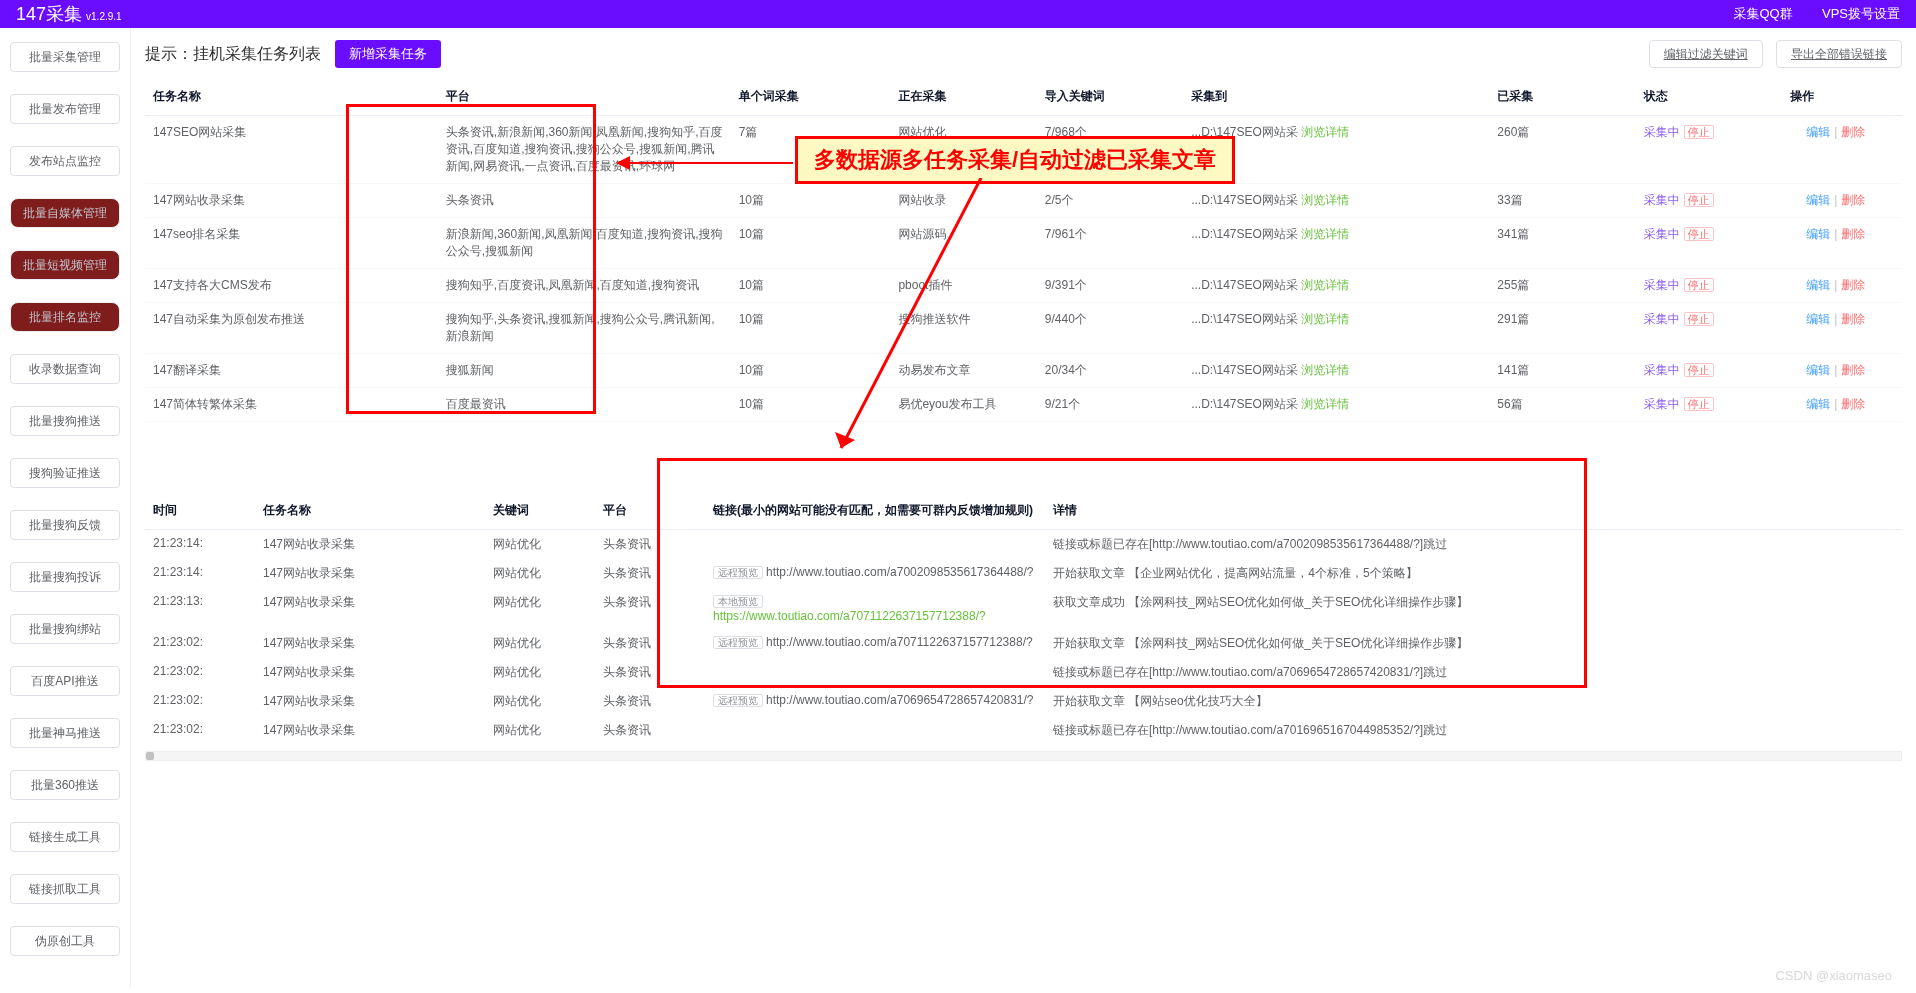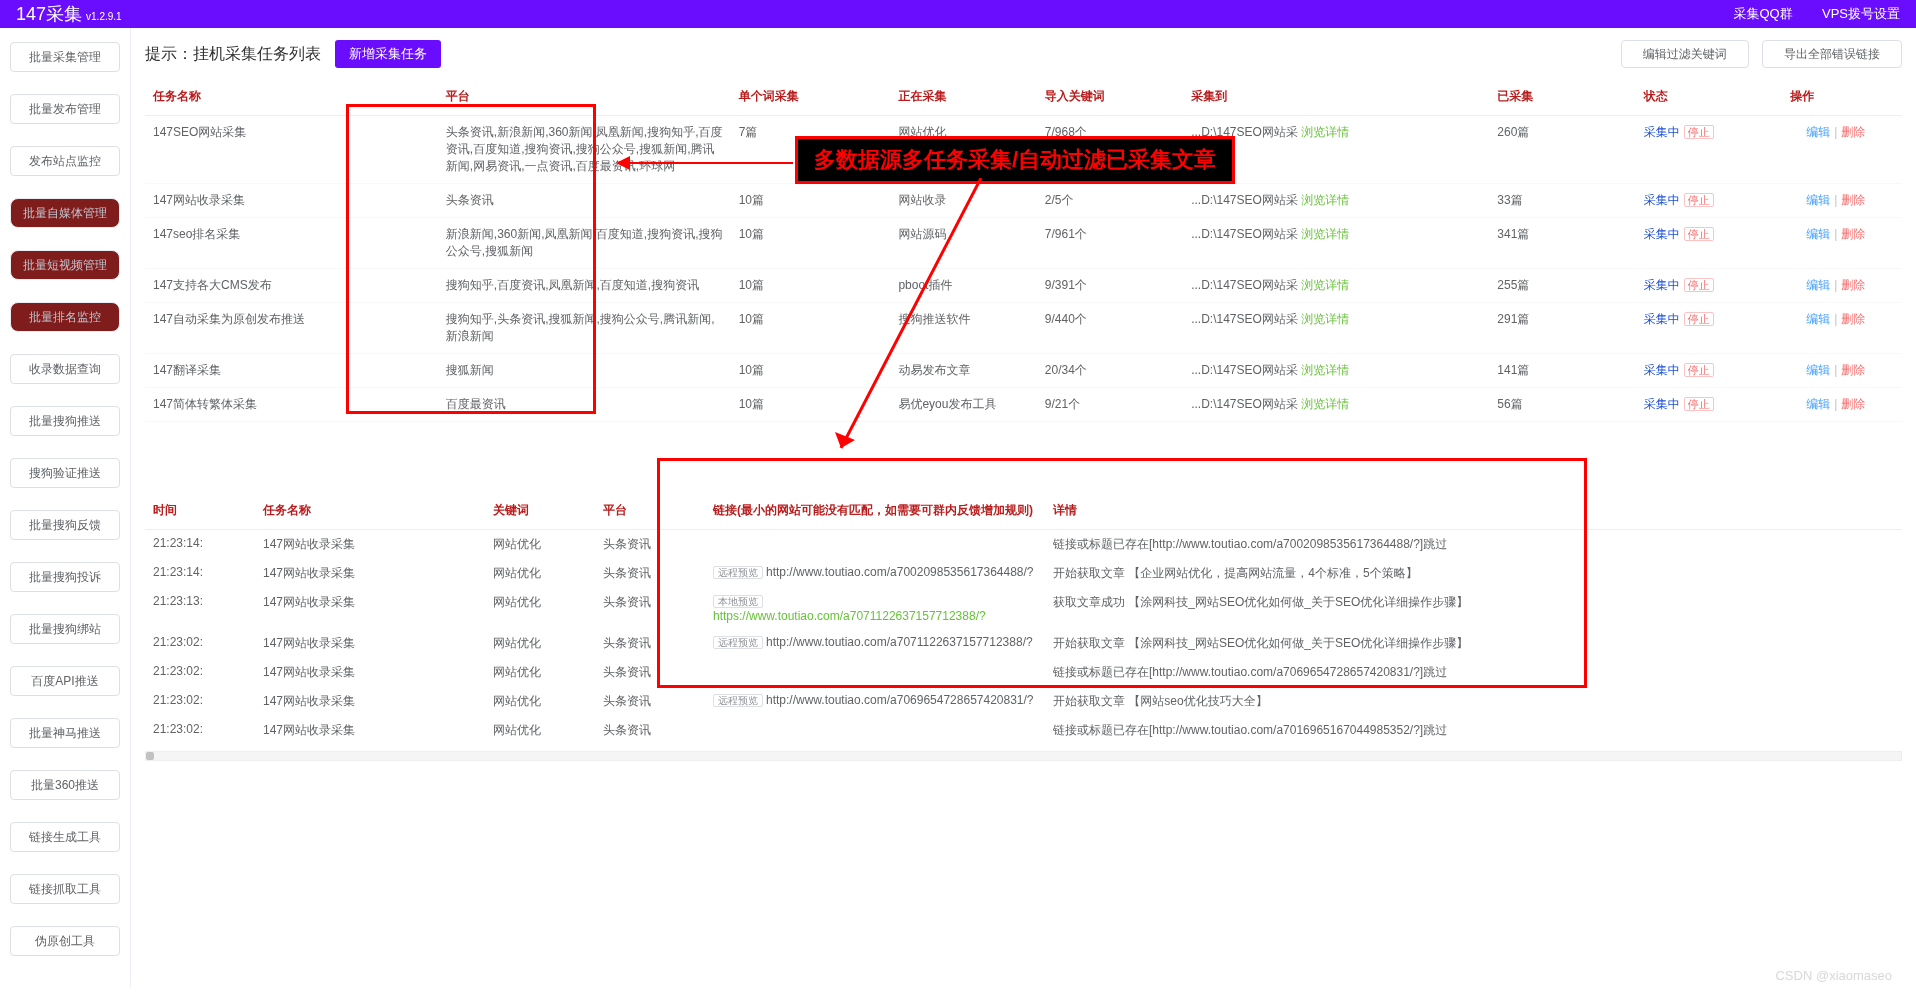--- a/index.html
+++ b/index.html
@@ -11,35 +11,35 @@
 .topbar .right a{ color:#fff; margin-left:26px; font-size:13px; text-decoration:none;}
 .wrap{ display:flex; height:calc(100% - 34px);}
 .sidebar{ width:130px; padding:14px 10px; background:#fff; }
 .sidebar .nav-btn{ display:block; width:100%; height:30px; margin-bottom:22px; background:#fff; border:1px solid #dcdfe6; border-radius:4px; color:#606266; font-size:12px; cursor:pointer;}
 .sidebar .nav-btn.dis{ color:#c0c4cc; border-color:#ebeef5; background:#7f1d1d; cursor:not-allowed;border-radius:8px;}
 .main{ flex:1; padding:12px 14px; border-left:1px solid #ebeef5; position:relative;}
 .titlebar{ display:flex; align-items:center; justify-content:space-between; margin-bottom:10px;}
 .titlebar .left{ display:flex; align-items:center;}
 .titlebar .left .tip{ font-size:16px; color:#303133;}
 .btn-primary{ background:#6a0dff; color:#fff; border:none; height:28px; padding:0 14px; border-radius:3px; font-size:13px; cursor:pointer; margin-left:14px;}
-.btn-white{ background:#fff; border:1px solid #dcdfe6; color:#606266; height:28px; padding:0 21px; border-radius:4px; font-size:12px; cursor:pointer; margin-left:10px;}
+.btn-white{ background:#fff; border:1px solid #dcdfe6; color:#606266; height:28px; padding:0 14px; border-radius:4px; font-size:12px; cursor:pointer; margin-left:10px;text-decoration:underline;}
 table{ width:100%; border-collapse:collapse;}
-th{ text-align:left; font-weight:600; color:#b91c1c; padding:10px 8px; border-bottom:1px solid #ebeef5; font-size:12px;}
+th{ text-align:left; font-weight:600; color:#0f172a; padding:10px 8px; border-bottom:1px solid #ebeef5; font-size:12px;}
 td{ padding:8px 8px; border-bottom:1px solid #f8f8f8; font-size:12px; color:#606266; vertical-align:top;}
-.status-green{ color:#1d4ed8; }
+.status-green{ color:#8b5cf6; }
 .status-stop{ color:#f56c6c; border:1px solid #fbc4c4; border-radius:2px; padding:0 3px; margin-left:4px; font-size:11px;}
 .op-edit{ color:#409eff; cursor:pointer;margin-left:16px;}
 .op-del{ color:#f56c6c; cursor:pointer;}
 .op-sep{ color:#c0c4cc; margin:0 4px;}
 .link-action{ color:#67c23a; cursor:pointer;}
 .badge{ border:1px solid #dcdfe6; border-radius:2px; padding:0 4px; font-size:10px; color:#909399; margin-right:3px;}
 .green-link{ color:#67c23a;text-align:center;}
 .sec-gap{ height:70px;}
 .red-box{ position:absolute; border:3px solid #f00; pointer-events:none;}
-.callout{ position:absolute; border:3px solid #f00; color:#f00; font-size:22px; font-weight:700; padding:6px 16px; background:#000000; white-space:nowrap;}
+.callout{ position:absolute; border:3px solid #f00; color:#f00; font-size:22px; font-weight:700; padding:6px 16px; background:#fef9c3; white-space:nowrap;}
 .arrow{ position:absolute; pointer-events:none;}
 .arrow-h{ height:2px; background:#f00;}
 .arrow-h::before{ content:''; position:absolute; left:-14px; top:-6px; border:7px solid transparent; border-right:14px solid #f00;}
 .log-table td{ border-bottom:none; padding:6px 8px;}
 .scroll-track{ height:10px; background:#f5f5f5; border:1px solid #eee; margin-top:6px; position:relative;}
 .scroll-thumb{ position:absolute; left:0; top:0; height:100%; width:8px; background:#c1c1c1; border-radius:2px;}
 .watermark{ position:absolute; right:24px; bottom:10px; color:#d8d8d8; font-size:13px;}
 </style>
 </head>
 <body>

